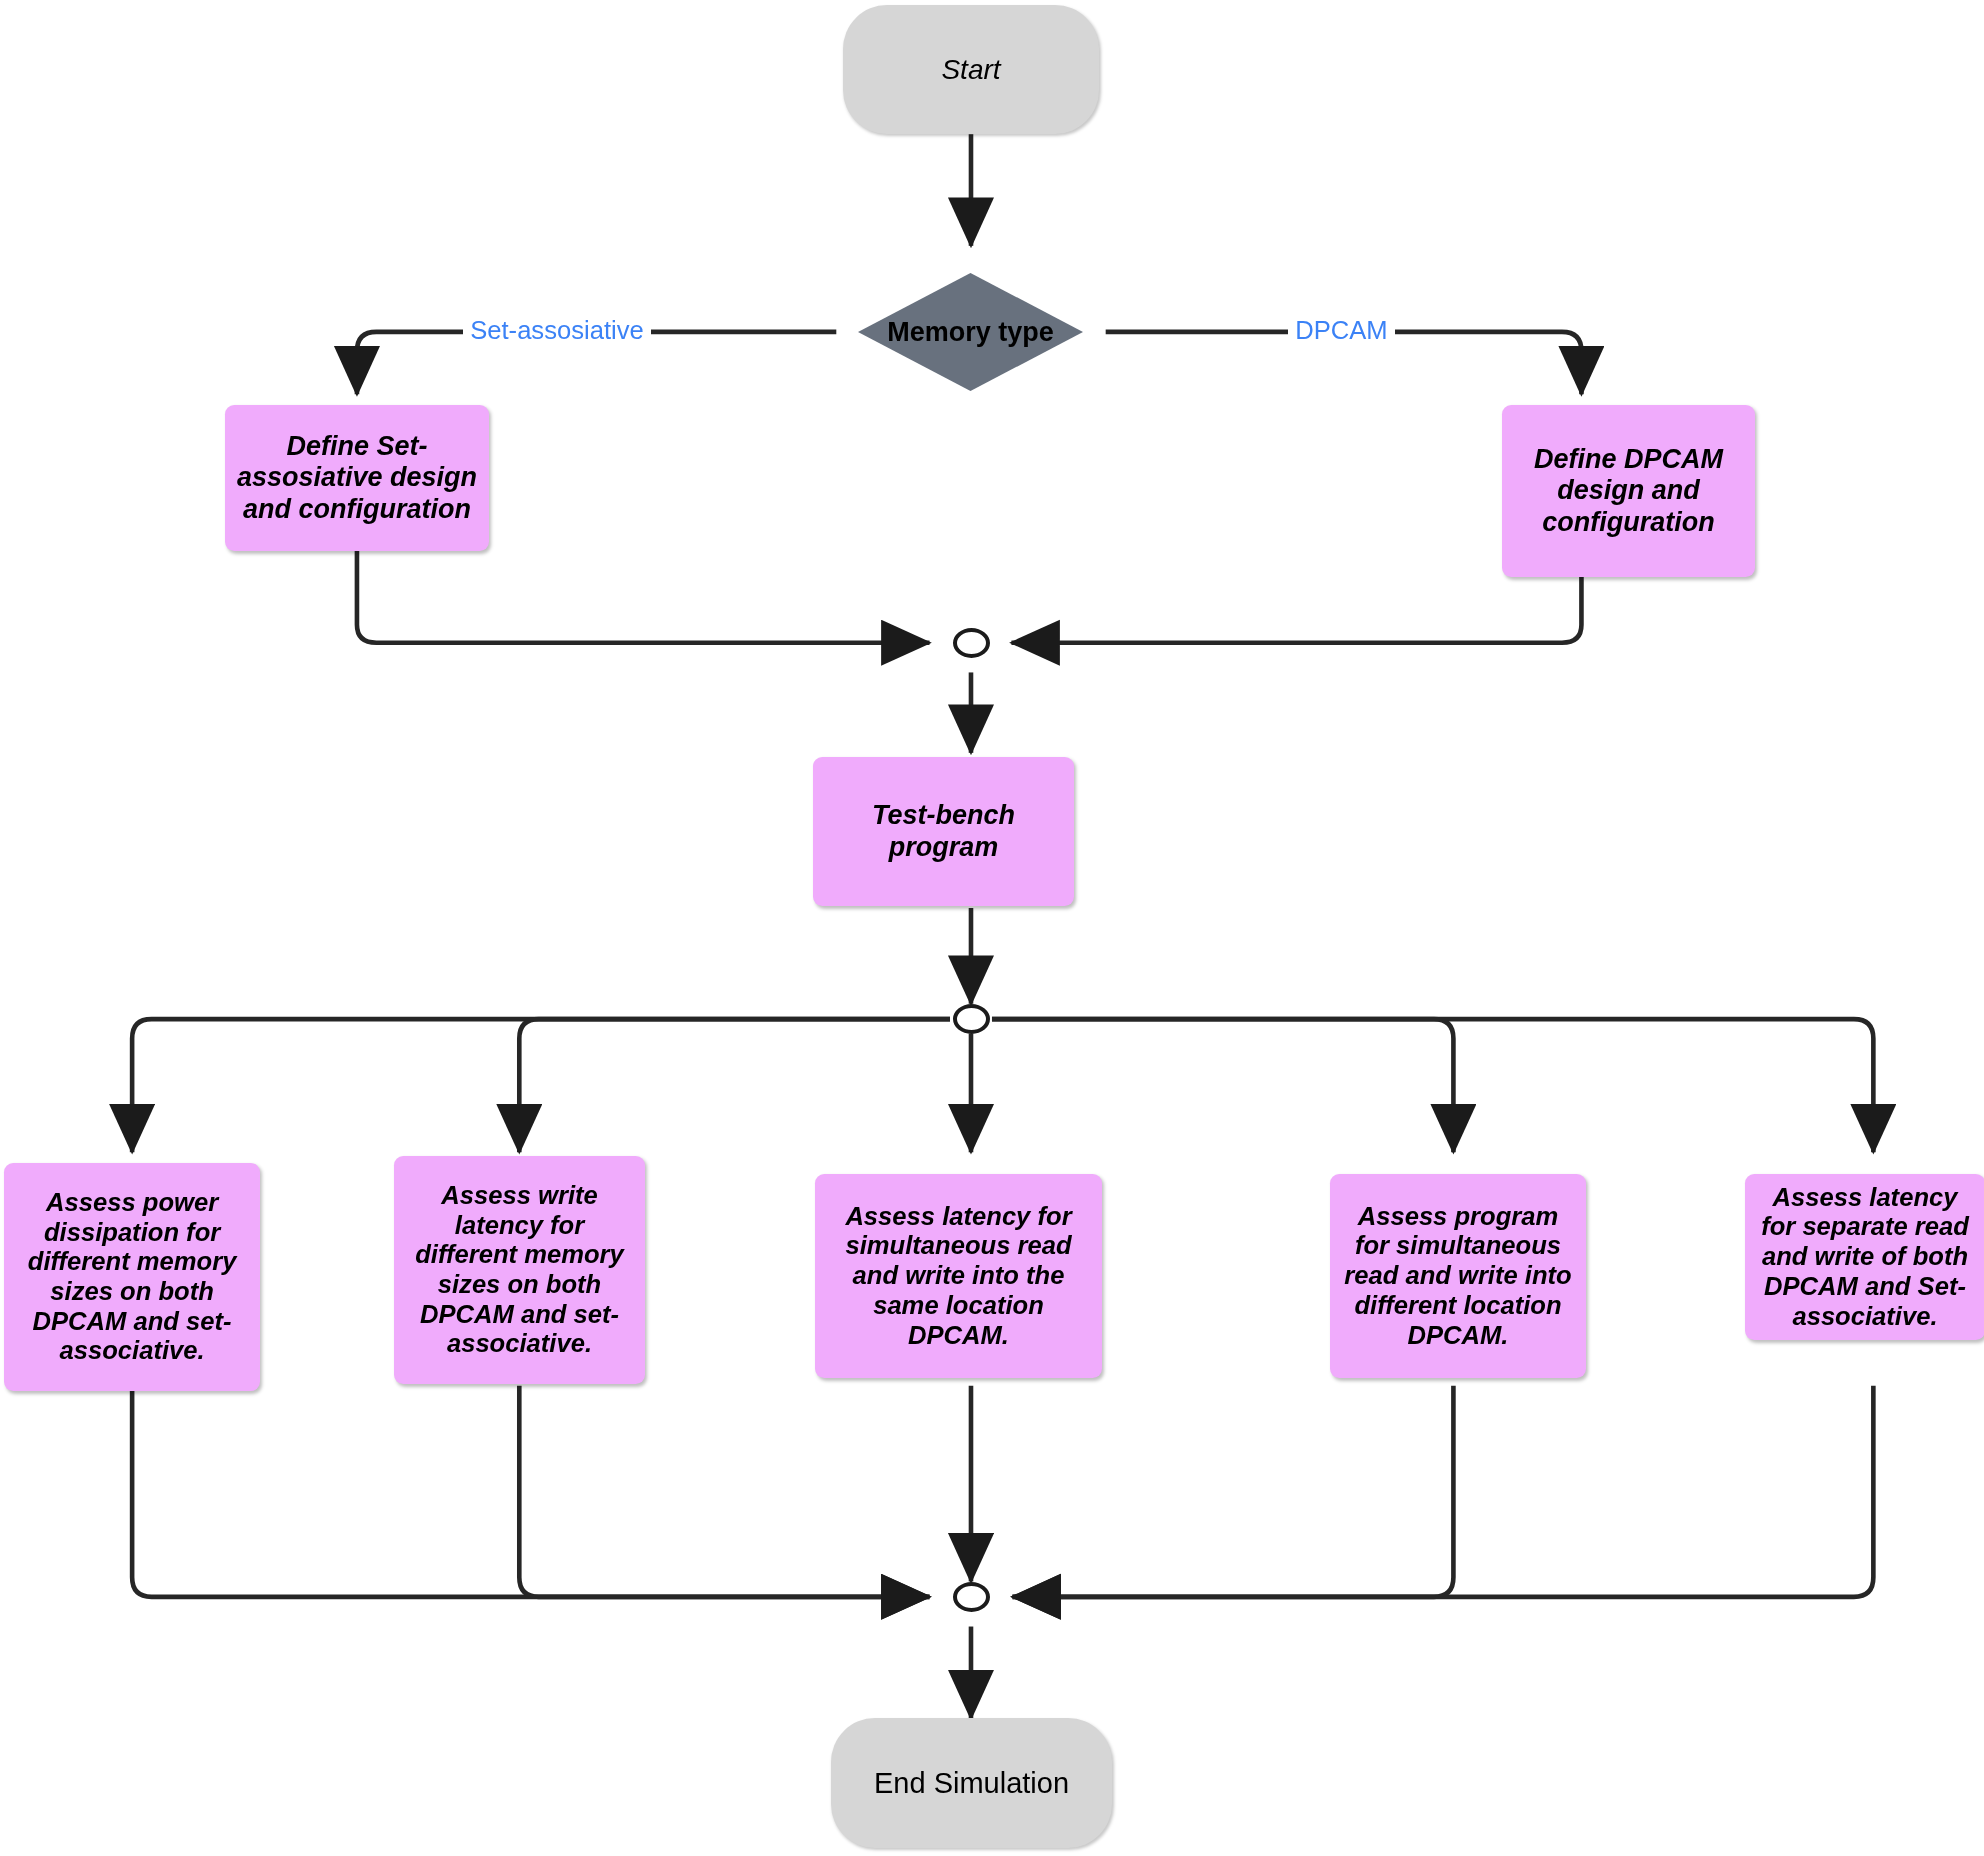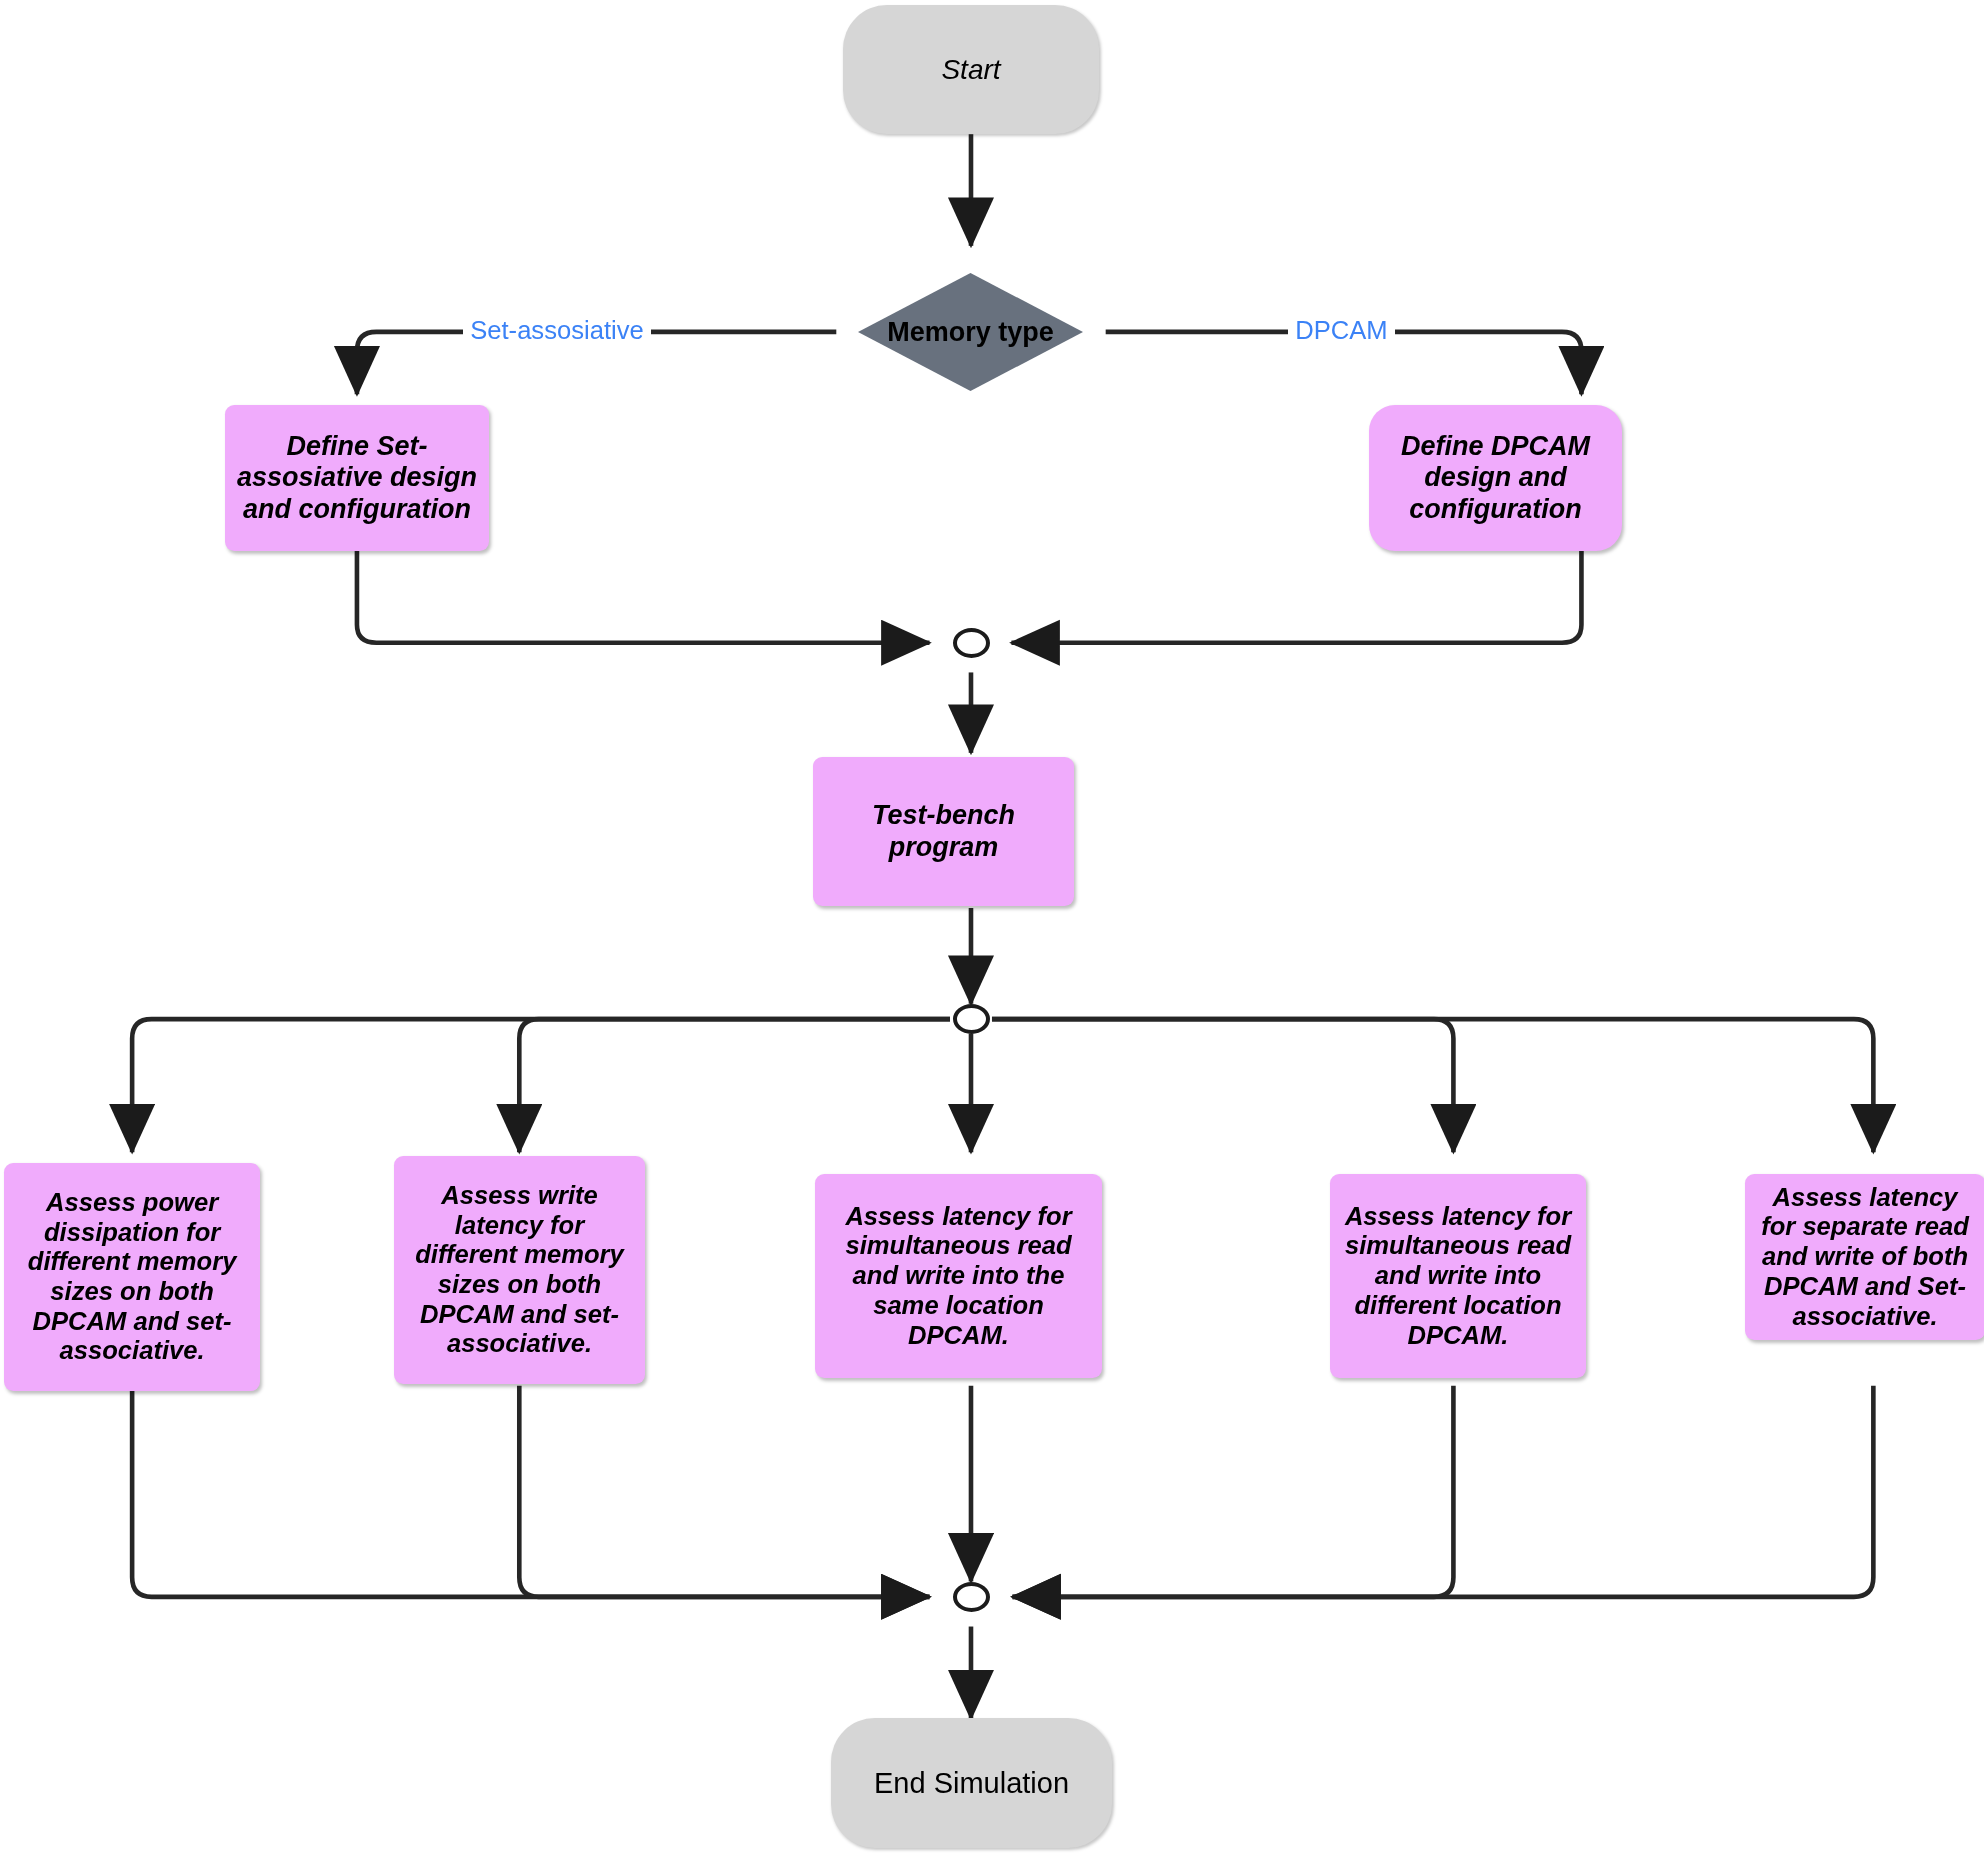--- a/index.html
+++ b/index.html
@@ -147,21 +147,21 @@
     <span class="dlabel">Memory type</span>
   </div>
 
   <div class="edge-label" style="left:463px; top:316px;">Set-assosiative</div>
   <div class="edge-label" style="left:1288px; top:316px;">DPCAM</div>
 
   <div class="node process" style="left:225px; top:405px; width:264px; height:146px;">
     <span class="txt">Define Set-assosiative design and configuration</span>
   </div>
 
-  <div class="node process" style="left:1369px; top:405px; width:253px; height:146px;border-radius:26px;">
+  <div class="node process" style="left:1502px; top:405px; width:253px; height:172px;">
     <span class="txt">Define DPCAM design and configuration</span>
   </div>
 
   <div class="junction" style="left:953px; top:628px;"></div>
 
   <div class="node process" style="left:813px; top:757px; width:261px; height:149px;">
     <span class="txt">Test-bench program</span>
   </div>
 
   <div class="junction" style="left:953px; top:1004px;"></div>
@@ -172,21 +172,21 @@
 
   <div class="node process" style="left:394px; top:1156px; width:251px; height:228px; font-size:25.6px;">
     <span class="txt">Assess write latency for different memory sizes on both DPCAM and set-associative.</span>
   </div>
 
   <div class="node process" style="left:815px; top:1174px; width:287px; height:204px; font-size:25.6px;">
     <span class="txt">Assess latency for simultaneous read and write into the same location DPCAM.</span>
   </div>
 
   <div class="node process" style="left:1330px; top:1174px; width:256px; height:204px; font-size:25.6px;">
-    <span class="txt">Assess latency for simultaneous read and write into different location DPCAM.</span>
+    <span class="txt">Assess program for simultaneous read and write into different location DPCAM.</span>
   </div>
 
   <div class="node process" style="left:1745px; top:1174px; width:240px; height:166px; font-size:25.6px;">
     <span class="txt">Assess latency for separate read and write of both DPCAM and Set-associative.</span>
   </div>
 
   <div class="junction" style="left:953px; top:1582px;"></div>
 
   <div class="node terminal" style="left:831px; top:1718px; width:281px; height:130px; font-size:29px;">
     <span>End Simulation</span>

